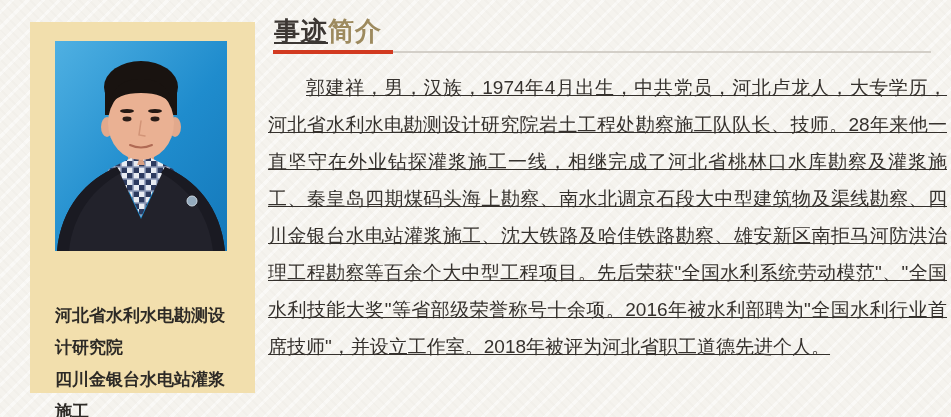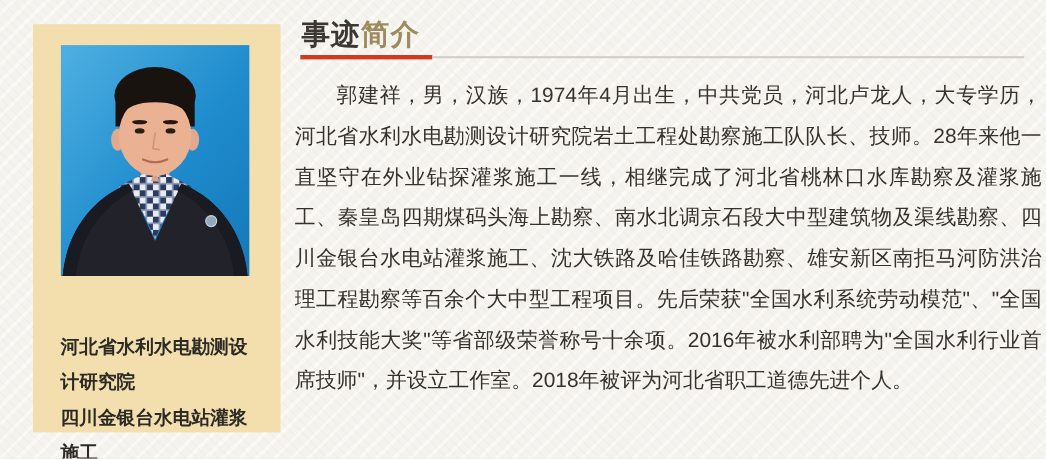--- a/index.html
+++ b/index.html
@@ -37,39 +37,40 @@
     margin-top: 44px;
   }
 
   
   .section-title {
     position: absolute; left: 274px; top: 14px;
     font-size: 26px; line-height: 34px; font-weight: bold;
     letter-spacing: 1px;
     white-space: nowrap;
   }
-  .t-dark { color: #3c3733; }
+  .t-dark { color: #3c3733; text-decoration: underline; }
   .t-gold { color: #9d8a5e; text-align: center; }
 
   .title-rule {
     position: absolute; left: 273px; top: 50px;
     width: 658px; height: 4px;
     display: flex; align-items: flex-start;
   }
   .rule-red  { width: 120px; height: 4px; background: #d23a20; }
   .rule-gray { flex: 1; height: 2px; margin-top: 1px; background: #d3cfc8; }
 
   .bio {
     position: absolute; left: 268px; top: 69px;
     width: 679px;
     font-size: 19px; line-height: 37px;
     color: #35312d;
     text-align: justify;
     text-indent: 2em;
     word-break: break-all;
+    text-decoration: underline;
   }
 </style>
 </head>
 <body>
 
 <div class="page">
 
   <aside class="photo-card">
     <div class="photo-frame">
       <svg width="172" height="210" viewBox="0 0 172 210" xmlns="http://www.w3.org/2000/svg">

